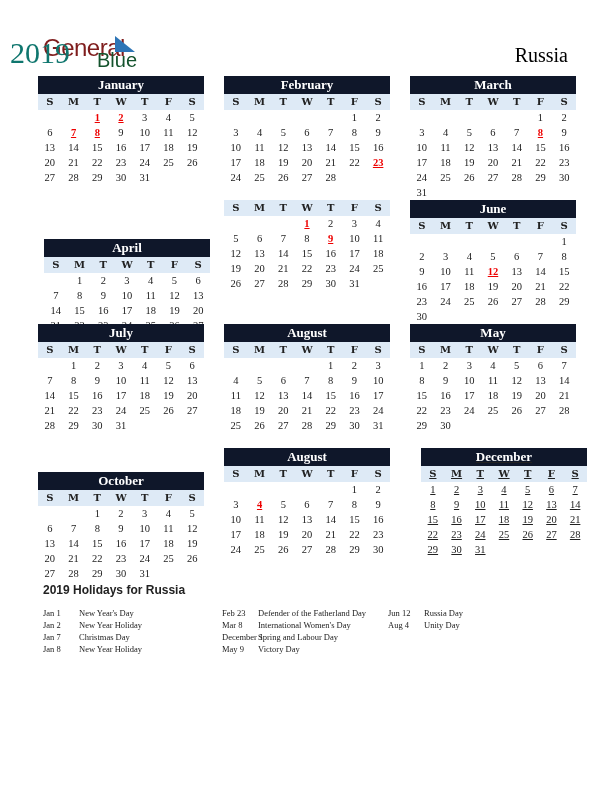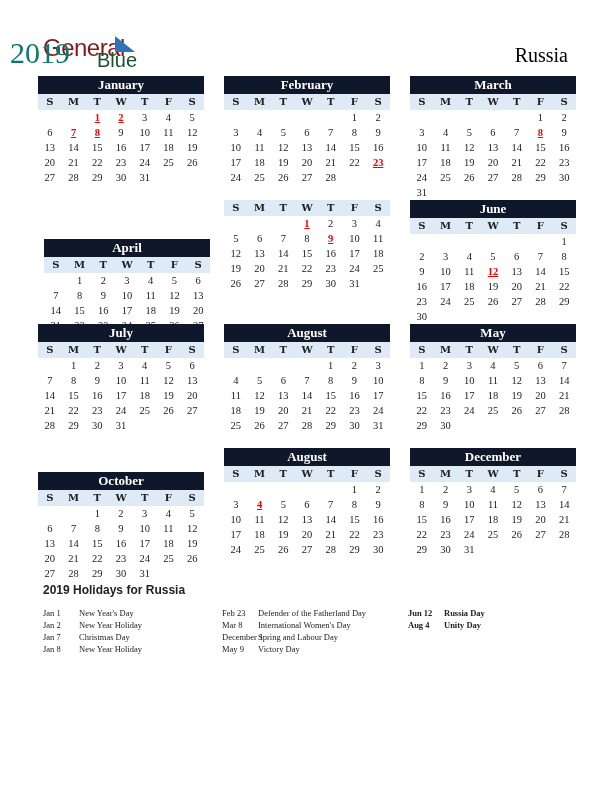--- a/index.html
+++ b/index.html
@@ -546,21 +546,21 @@
         <span class="">23</span>
         <span class="">24</span>
         <span class="">25</span>
         <span class="">26</span>
         <span class="">27</span>
         <span class="">28</span>
         <span class="">29</span>
         <span class="">30</span>
       </div>
     </div>
-    <div class="month" style="left: 410px; top: 448px;">
+    <div class="month" style="left: 421px; top: 448px; text-decoration: underline;">
       <div class="mhead">December</div>
       <div class="dow">
         <span>S</span>
         <span>M</span>
         <span>T</span>
         <span>W</span>
         <span>T</span>
         <span>F</span>
         <span>S</span>
       </div>
@@ -607,17 +607,17 @@
       <div class="hrow"><span class="d" style="width:36px">Jan 2</span><span>New Year Holiday</span></div>
       <div class="hrow"><span class="d" style="width:36px">Jan 7</span><span>Christmas Day</span></div>
       <div class="hrow"><span class="d" style="width:36px">Jan 8</span><span>New Year Holiday</span></div>
     </div>
     <div class="hcol" style="left: 222px;">
       <div class="hrow"><span class="d" style="width:36px">Feb 23</span><span>Defender of the Fatherland Day</span></div>
       <div class="hrow"><span class="d" style="width:36px">Mar 8</span><span>International Women's Day</span></div>
       <div class="hrow"><span class="d" style="width:36px">December 1</span><span>Spring and Labour Day</span></div>
       <div class="hrow"><span class="d" style="width:36px">May 9</span><span>Victory Day</span></div>
     </div>
-    <div class="hcol" style="left: 408px; font-weight: bold;">
+    <div class="hcol" style="left: 388px;">
       <div class="hrow"><span class="d" style="width:36px">Jun 12</span><span>Russia Day</span></div>
       <div class="hrow"><span class="d" style="width:36px">Aug 4</span><span>Unity Day</span></div>
     </div>
   </div>
 
 </body></html>

